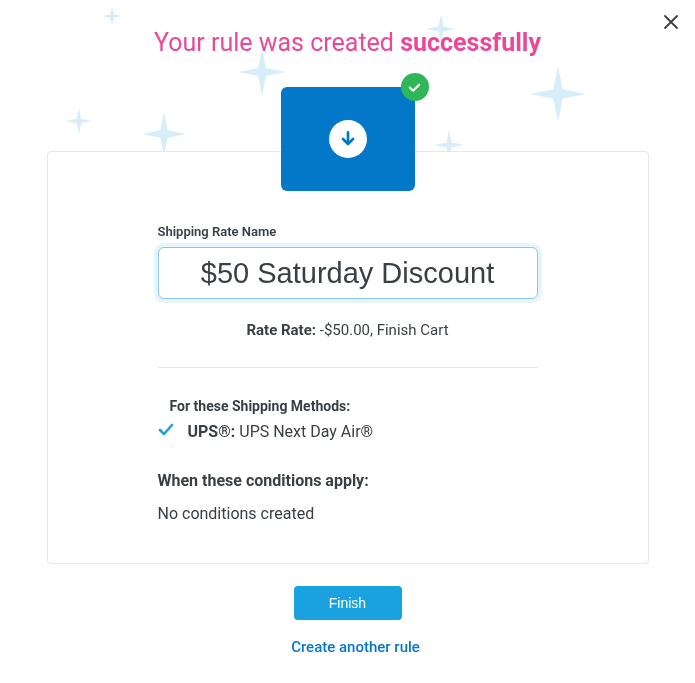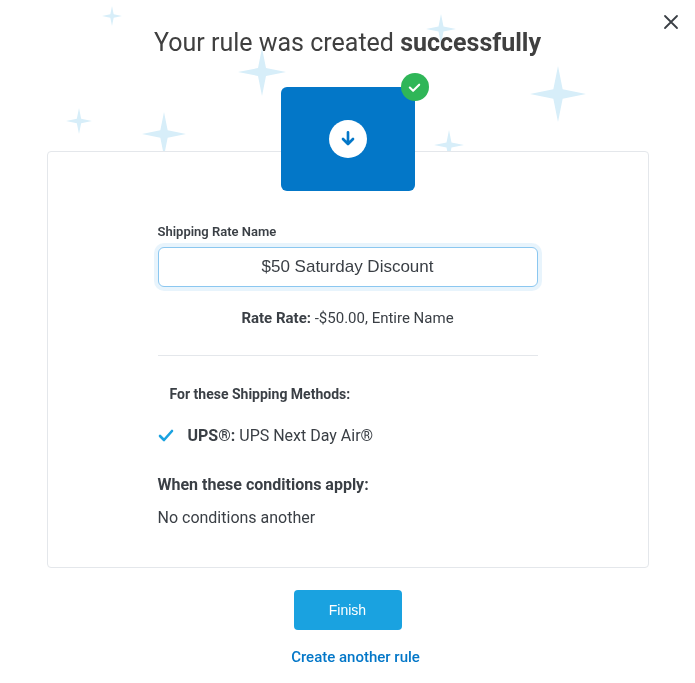--- a/index.html
+++ b/index.html
@@ -23,21 +23,21 @@
       height: 20px;
       cursor: pointer;
       display: flex;
       align-items: center;
       justify-content: center;
       color: #3a3f45;
     }
     .title {
       text-align: center;
       font-size: 25px;
-      color: #404040;
+      color: #ec4899;
       font-weight: 400;
       padding-top: 28px;
       position: relative;
       z-index: 2;
     }
     .title strong {
       font-weight: 700;
     }
     .sparkle {
       position: absolute;
@@ -88,24 +88,24 @@
       z-index: 2;
     }
     .label {
       font-size: 13px;
       font-weight: 600;
       color: #3a3f45;
       margin-bottom: 8px;
     }
     .rule-name-input {
       width: 100%;
-      height: 40px;
+      height: 52px;
       border: 1px solid #8bc7f0;
       border-radius: 6px;
-      font-size: 17px;
+      font-size: 29px;
       color: #3a3f45;
       text-align: center;
       outline: none;
       box-shadow: 0 0 0 4px rgba(67, 165, 228, 0.12);
     }
     .flat-rate {
       text-align: center;
       font-size: 15px;
       color: #3a3f45;
       margin-top: 22px;
@@ -117,23 +117,23 @@
     }
     .section-title {
       font-size: 14px;
       font-weight: 700;
       color: #3a3f45;
       margin-top: 30px;
       margin-left: 12px;
     }
     .method-row {
       display: flex;
-      align-items: center;
+      align-items: flex-start;
       gap: 14px;
-      margin-top: 24px;
+      margin-top: 8px;
     }
     .method-check {
       color: #1aa2e0;
       width: 16px;
       height: 16px;
       display: flex;
       align-items: center;
       justify-content: center;
     }
     .method-text {
@@ -151,21 +151,21 @@
     }
     .conditions-text {
       font-size: 16px;
       color: #3a3f45;
       margin-top: 14px;
     }
     .finish-btn {
       display: block;
       margin: 22px auto 0;
       width: 108px;
-      height: 40px;
+      height: 34px;
       background: #1aa2e0;
       color: #ffffff;
       border: none;
       border-radius: 4px;
       font-size: 14px;
       font-weight: 500;
       cursor: pointer;
     }
     .create-another {
       display: block;
@@ -224,31 +224,31 @@
     <svg width="20" height="20" viewBox="0 0 24 24">
         <path d="M12 4 L12 17 M6 12 L12 18 L18 12" stroke="#0377c8" stroke-width="3.2" fill="none" stroke-linecap="round" stroke-linejoin="round"></path>
       </svg>
   </div>
 </div>
 
 <div class="card">
   <div class="label">Shipping Rate Name</div>
   <input class="rule-name-input" type="text" value="$50 Saturday Discount" style="">
   <div class="flat-rate">
-    <span class="bold">Rate Rate:</span><span> -$50.00, Entire Name</span>
+    <span class="bold">Rate Rate:</span><span> -$50.00, Finish Cart</span>
   </div>
   <div class="section-title">For these Shipping Methods:</div>
   <div class="method-row">
     <span class="method-check">
       <svg width="16" height="16" viewBox="0 0 16 16">
           <path d="M2 8 L6 12 L14 3" stroke="currentColor" stroke-width="2.6" fill="none" stroke-linecap="round" stroke-linejoin="round"></path>
         </svg>
     </span>
     <span class="method-text">
       <strong>UPS®:</strong><span> UPS Next Day Air®</span>
     </span>
   </div>
   <div class="conditions-title">When these conditions apply:</div>
-  <div class="conditions-text">No conditions another</div>
+  <div class="conditions-text">No conditions created</div>
 </div>
 
 <button class="finish-btn">Finish</button>
 <a class="create-another">Create another rule</a>
 
 </body></html>

